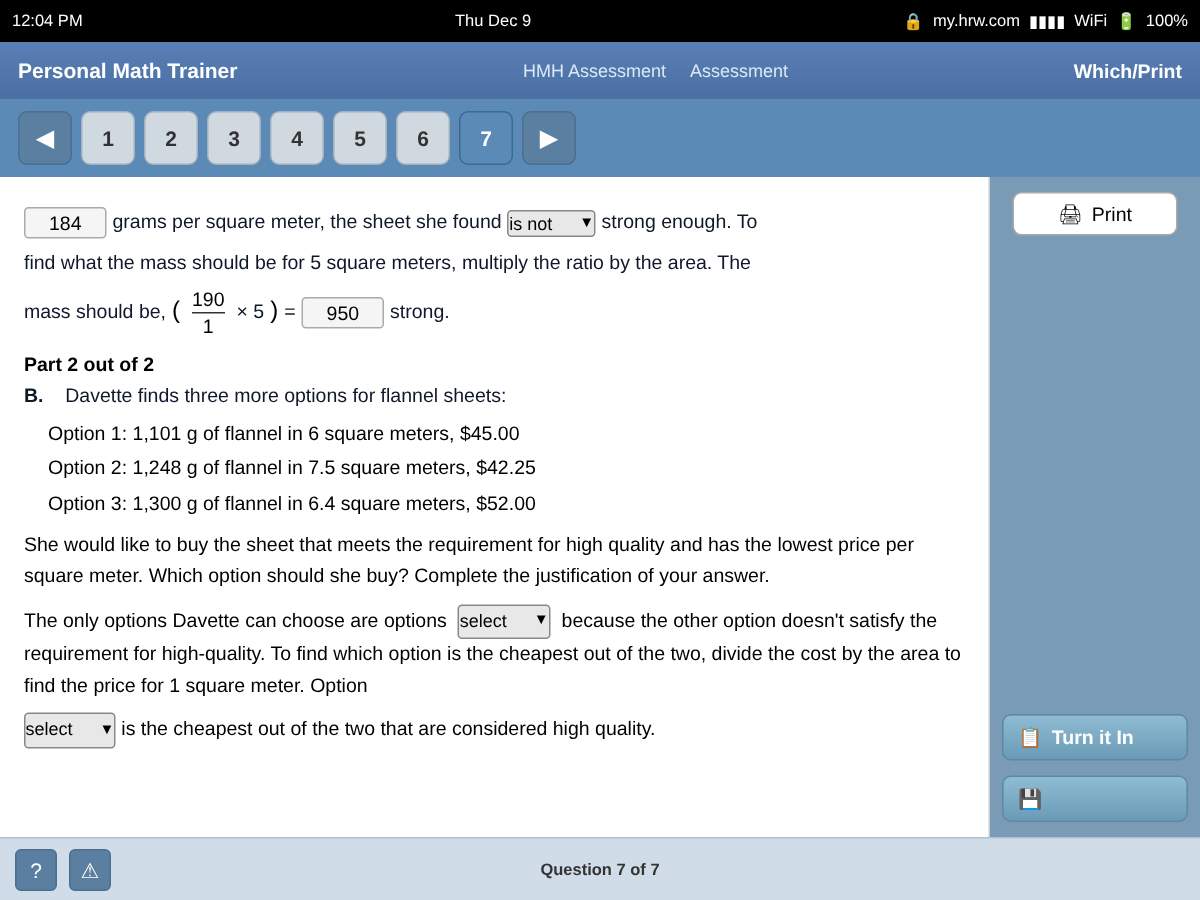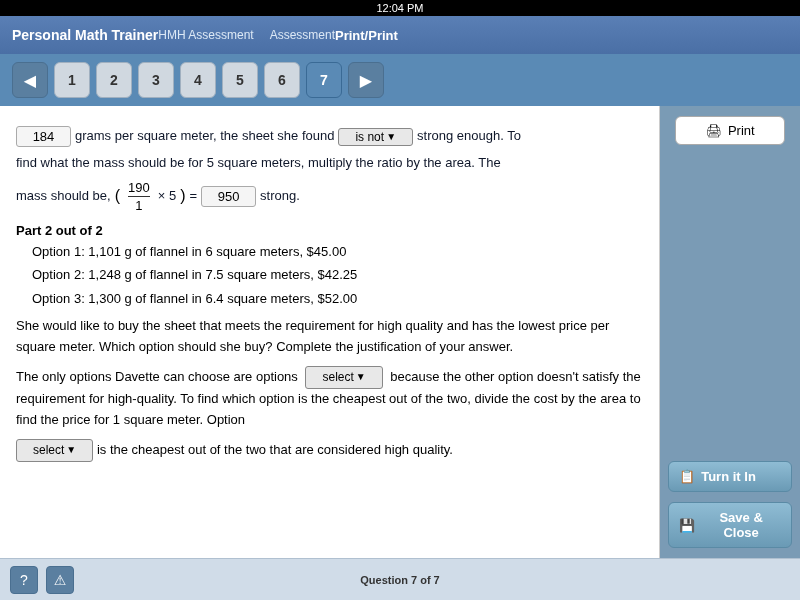--- a/index.html
+++ b/index.html
@@ -14,36 +14,36 @@
 
     
     .status-bar {
       background: #000;
       color: #fff;
       font-size: 11px;
       padding: 2px 8px;
       display: flex;
       justify-content: space-between;
       align-items: center;
-      height: 16px;
-      flex-direction: column;
+      height: 28px;
     }
     .status-bar-right {
       display: flex;
       gap: 6px;
       align-items: center;
     }
 
     
     .app-header {
       background: linear-gradient(to bottom, #5a7fb5, #4a6fa5);
       height: 38px;
       display: flex;
       align-items: center;
       padding: 0 12px;
+      justify-content: space-between;
     }
     .app-title {
       color: #fff;
       font-size: 14px;
       font-weight: bold;
     }
     .app-nav-items {
       display: flex;
       gap: 16px;
       color: #dce8f5;
@@ -121,24 +121,24 @@
       text-align: center;
       border-radius: 3px;
     }
 
     .select-dropdown {
       display: inline-flex;
       align-items: center;
       border: 1px solid #888;
       border-radius: 3px;
       background: #e8e8e8;
-      padding: 1px 16px;
+      padding: 1px 0;
       font-size: 12px;
       cursor: pointer;
-      gap: 2px;
+      gap: 18px;
     }
     .select-dropdown .arrow {
       font-size: 10px;
     }
 
     .fraction-display {
       display: inline-flex;
       flex-direction: column;
       align-items: center;
       font-size: 13px;
@@ -300,21 +300,21 @@
       <span>100%</span>
     </div>
   </div>
 
   <div class="app-header">
     <span class="app-title">Personal Math Trainer</span>
     <div class="app-nav-items">
       <span>HMH Assessment</span>
       <span>Assessment</span>
     </div>
-    <span class="exit-btn">Print/Print</span>
+    <span class="exit-btn">Which/Print</span>
   </div>
 
   <div class="nav-row">
     <div class="nav-arrow">◀</div>
     <div class="nav-btn">1</div>
     <div class="nav-btn">2</div>
     <div class="nav-btn">3</div>
     <div class="nav-btn">4</div>
     <div class="nav-btn">5</div>
     <div class="nav-btn">6</div>
@@ -347,20 +347,24 @@
         <span class="problem-text">× 5</span>
         <span style="font-size:16px;">)</span>
         <span class="problem-text">=</span>
         <input class="inline-input" type="text" value="950" style="">
         <span class="problem-text">strong.</span>
       </div>
 
       <div class="part-header">
         <span>Part 2 out of 2</span>
       </div>
+      <div class="problem-text">
+        <strong>B.&nbsp;&nbsp;&nbsp;</strong>
+        <span>Davette finds three more options for flannel sheets:</span>
+      </div>
 
       <div class="part-b-item">Option 1: 1,101 g of flannel in 6 square meters, $45.00</div>
       <div class="part-b-item">Option 2: 1,248 g of flannel in 7.5 square meters, $42.25</div>
       <div class="part-b-item">Option 3: 1,300 g of flannel in 6.4 square meters, $52.00</div>
 
       <div class="paragraph">She would like to buy the sheet that meets the requirement for high quality and has the lowest price per square meter. Which option should she buy? Complete the justification of your answer.</div>
 
       <div class="paragraph">
         <span>The only options Davette can choose are options</span>
         <span class="select-dropdown" style="margin:0 4px;">
@@ -387,21 +391,20 @@
       </button>
 
       <div style="flex:1;"></div>
 
       <button class="turn-it-in-btn">
         <span>📋</span>
         <span>Turn it In</span>
       </button>
       <button class="save-close-btn">
         <span>💾</span>
-        <span>Save &amp; Close</span>
       </button>
     </div>
 
   </div>
 
   <div class="bottom-bar">
     <div class="bottom-bar-left">
       <div class="bottom-icon-btn">
         <span>?</span>
       </div>

